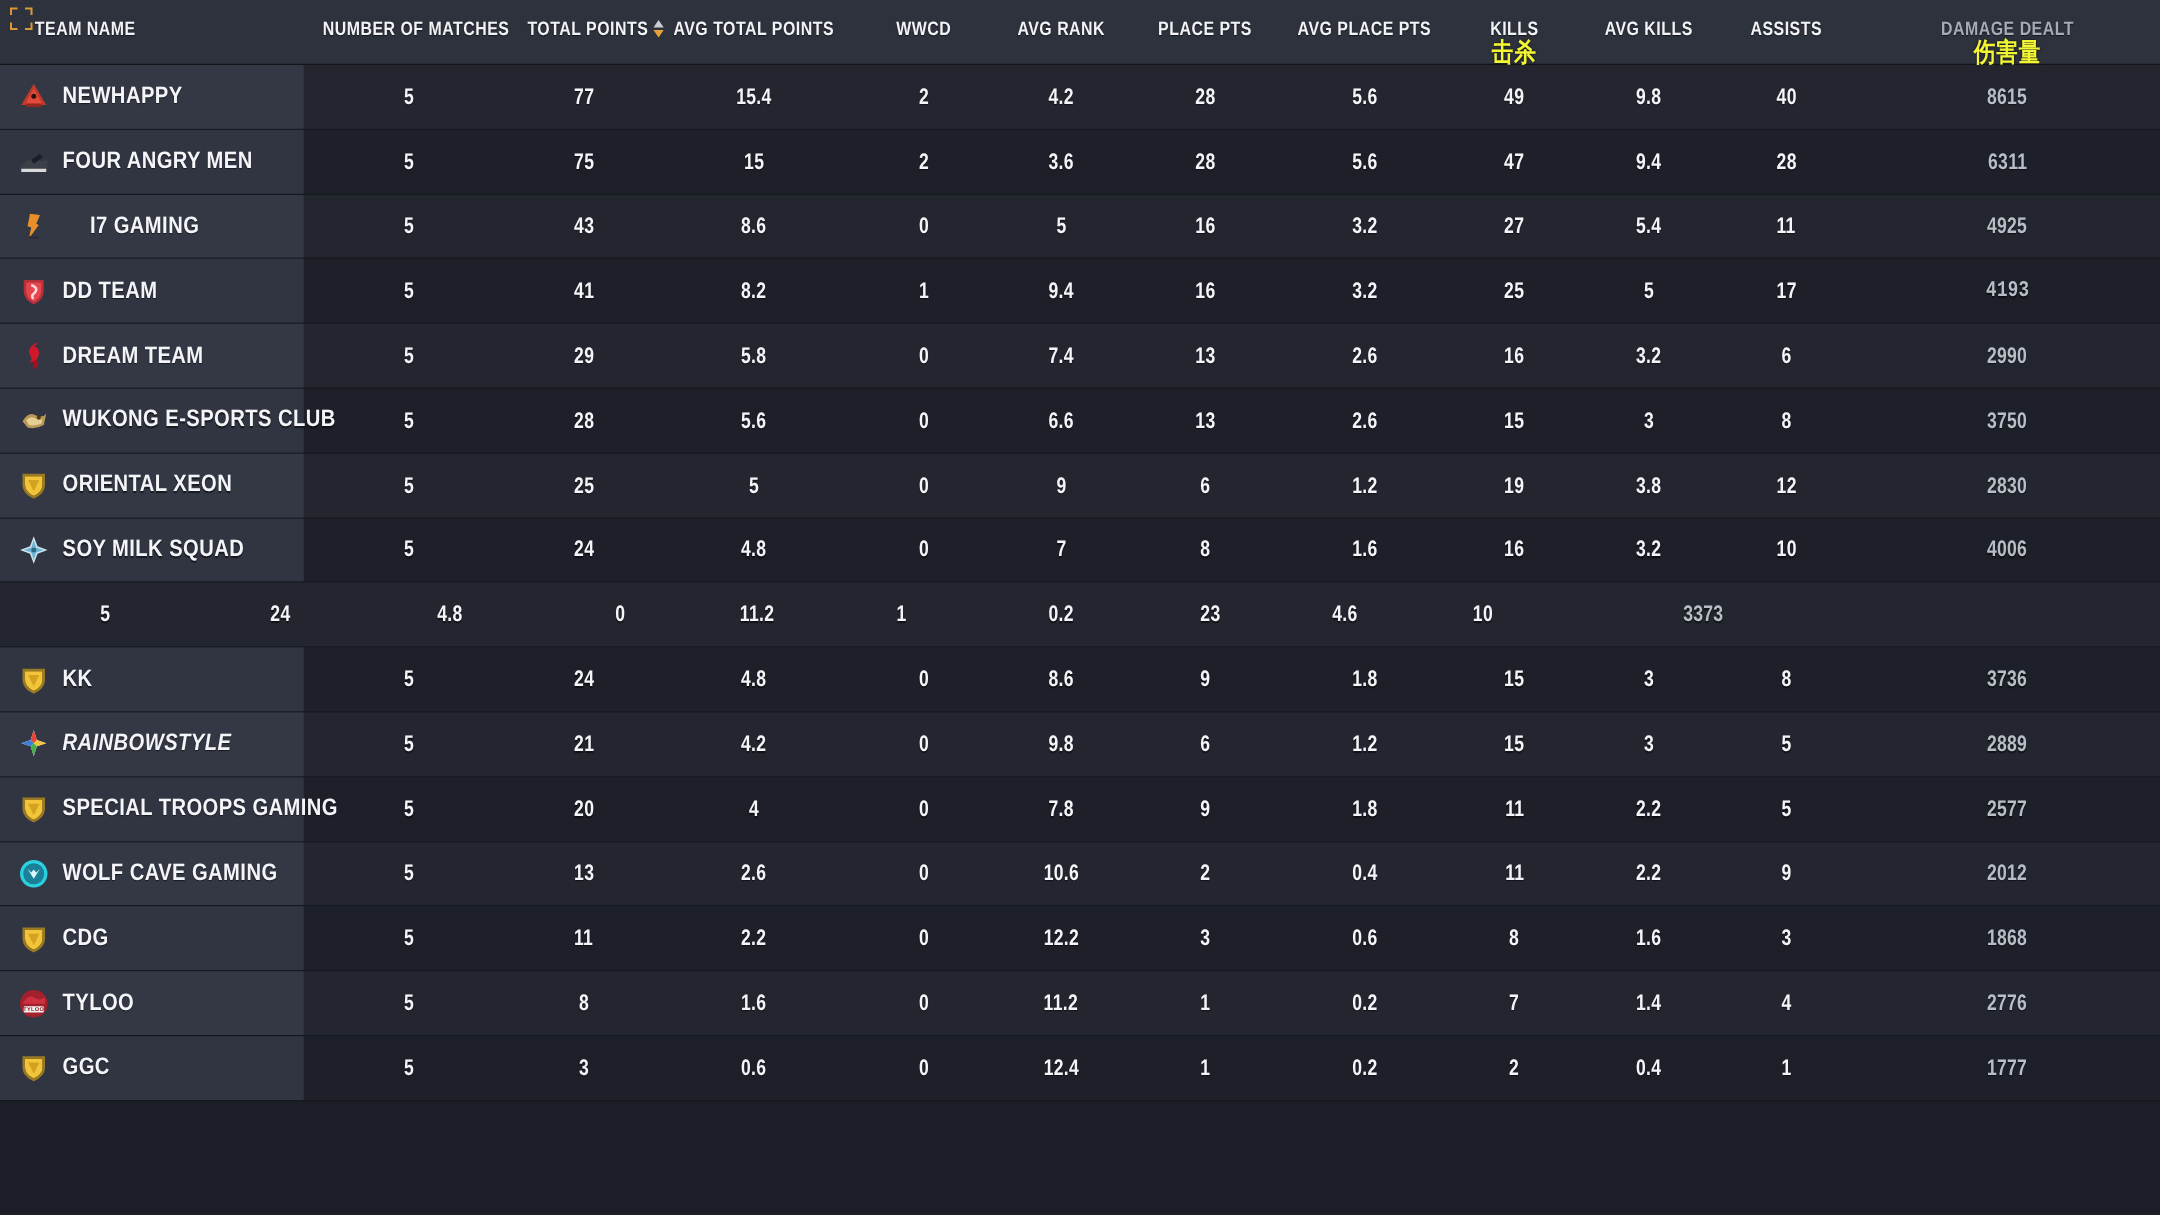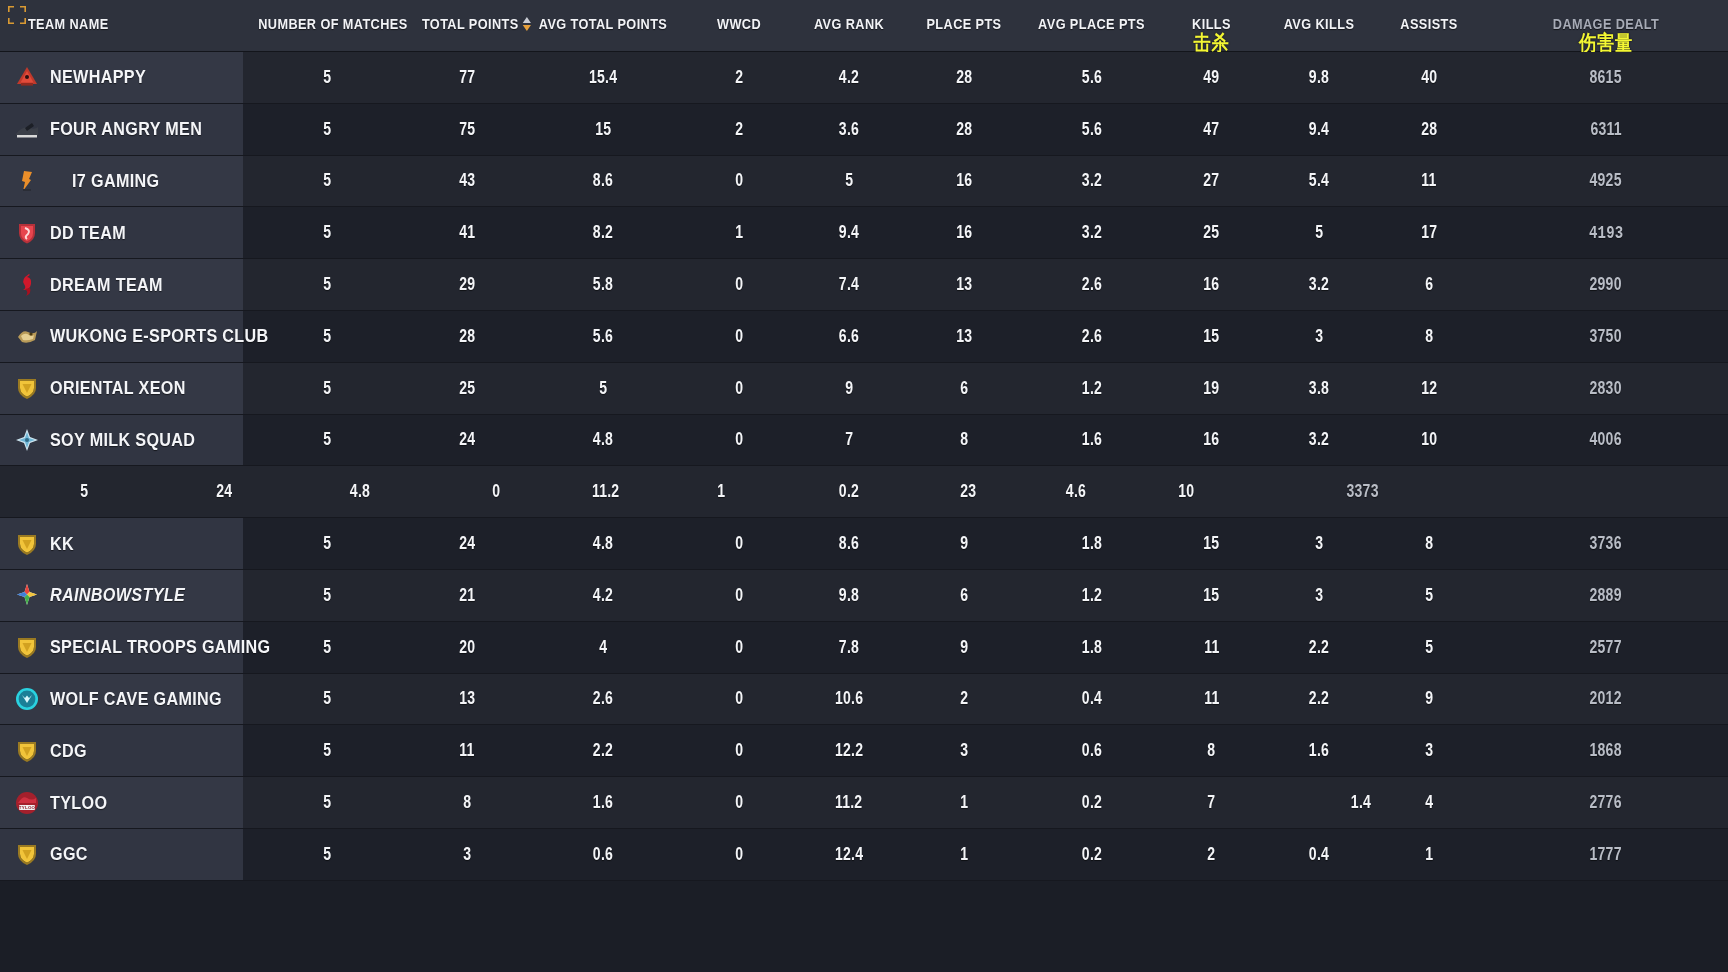--- a/index.html
+++ b/index.html
@@ -856,21 +856,21 @@
         </div>
         <div class="cell" style="width: 120px; flex: 0 0 120px;">
           <span class="num">1</span>
         </div>
         <div class="cell" style="width: 135px; flex: 0 0 135px;">
           <span class="num">0.2</span>
         </div>
         <div class="cell" style="width: 105px; flex: 0 0 105px;">
           <span class="num">7</span>
         </div>
-        <div class="cell" style="width: 110px; flex: 0 0 110px; justify-content: flex-end;">
+        <div class="cell" style="width: 110px; flex: 0 0 110px;">
           <span class="num">1.4</span>
         </div>
         <div class="cell" style="width: 110px; flex: 0 0 110px;">
           <span class="num">4</span>
         </div>
         <div class="cell damage" style="width: 244px; flex: 0 0 244px;">
           <span class="num">2776</span>
         </div>
       </div>
       <div class="row alt">

